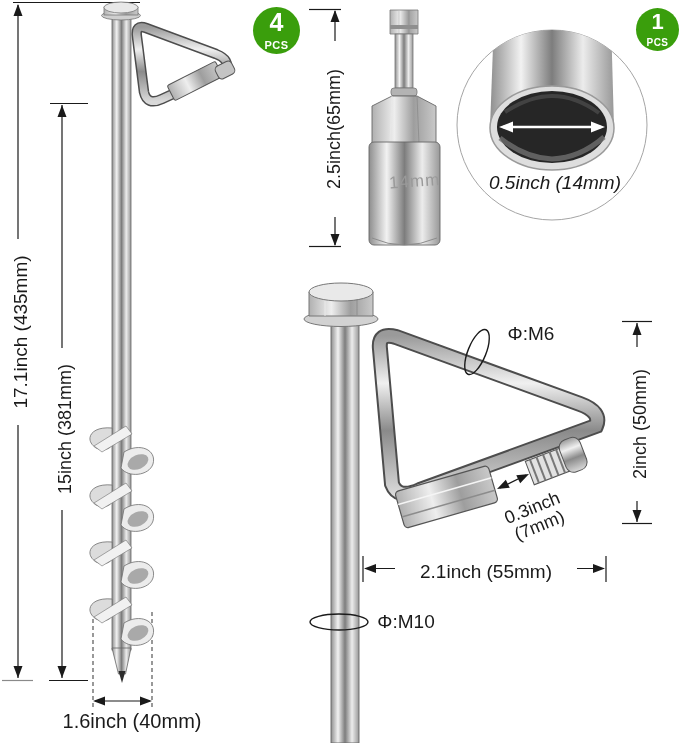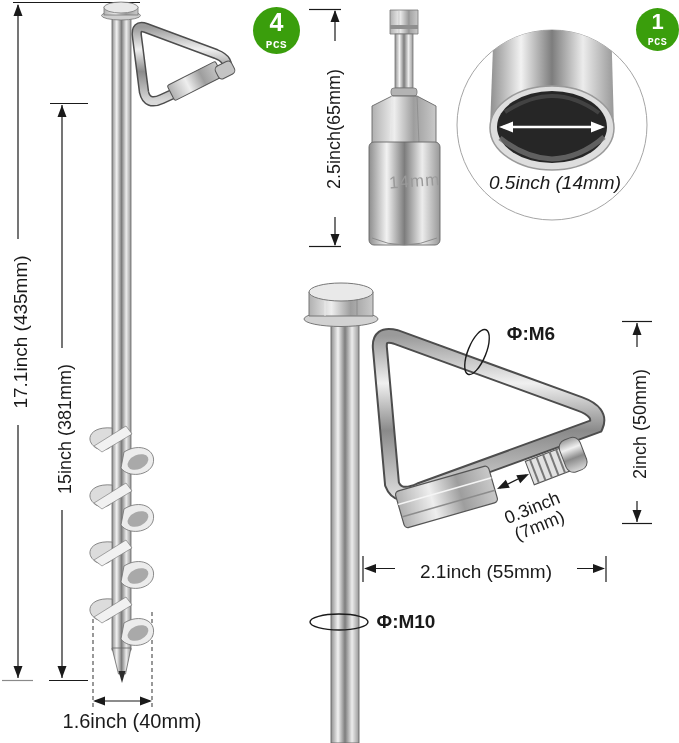--- a/index.html
+++ b/index.html
@@ -6,28 +6,28 @@
   .canvas{
     position:relative;width:679px;height:743px;background:#ffffff;
     font-family:"Liberation Sans", sans-serif;overflow:hidden;
   }
   .art{position:absolute;left:0;top:0;}
   .lbl{
     position:absolute;color:#1a1a1a;font-size:19px;line-height:20px;
     text-align:center;white-space:nowrap;background:#fff;padding:0 3px;
   }
   .rot{transform:rotate(-90deg);}
-  .bold{font-weight:bold;}
+  .bold{font-weight:normal;}
   .badge{
     position:absolute;border-radius:50%;
     display:flex;flex-direction:column;align-items:center;justify-content:center;
     color:#fff;font-weight:bold;line-height:1;
   }
   .badge .num{font-size:25px;}
-  .badge .unit{font-size:11px;letter-spacing:.5px;margin-top:5px;font-family:Liberation Mono, monospace;}
+  .badge .unit{font-size:11px;letter-spacing:.5px;margin-top:5px;}
   .engrave{color:#9a9a9a;background:transparent;font-size:17px;letter-spacing:1px;}
   .tilt{transform:rotate(-22deg);}
   .gap-lbl{background:transparent;line-height:19px;font-size:18px;}
 </style>
 </head>
 <body>
 
 <div class="canvas">
 
 <svg class="art" width="679" height="743" viewBox="0 0 679 743">

